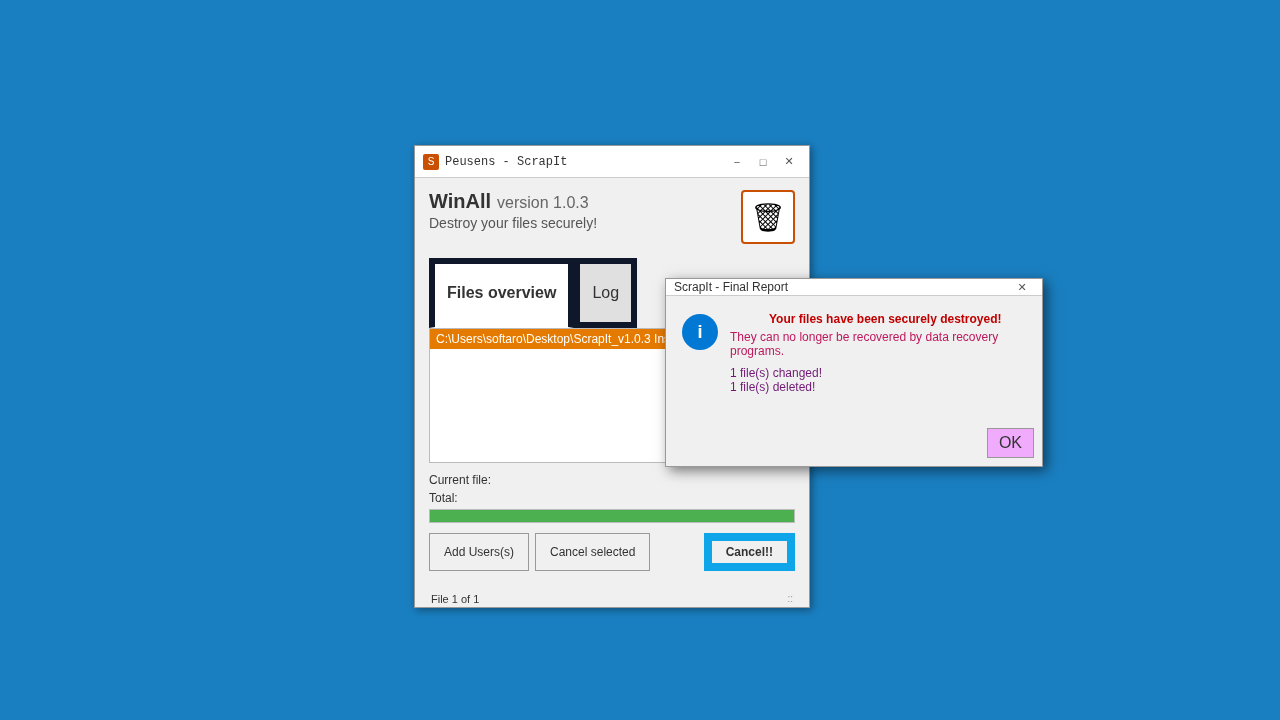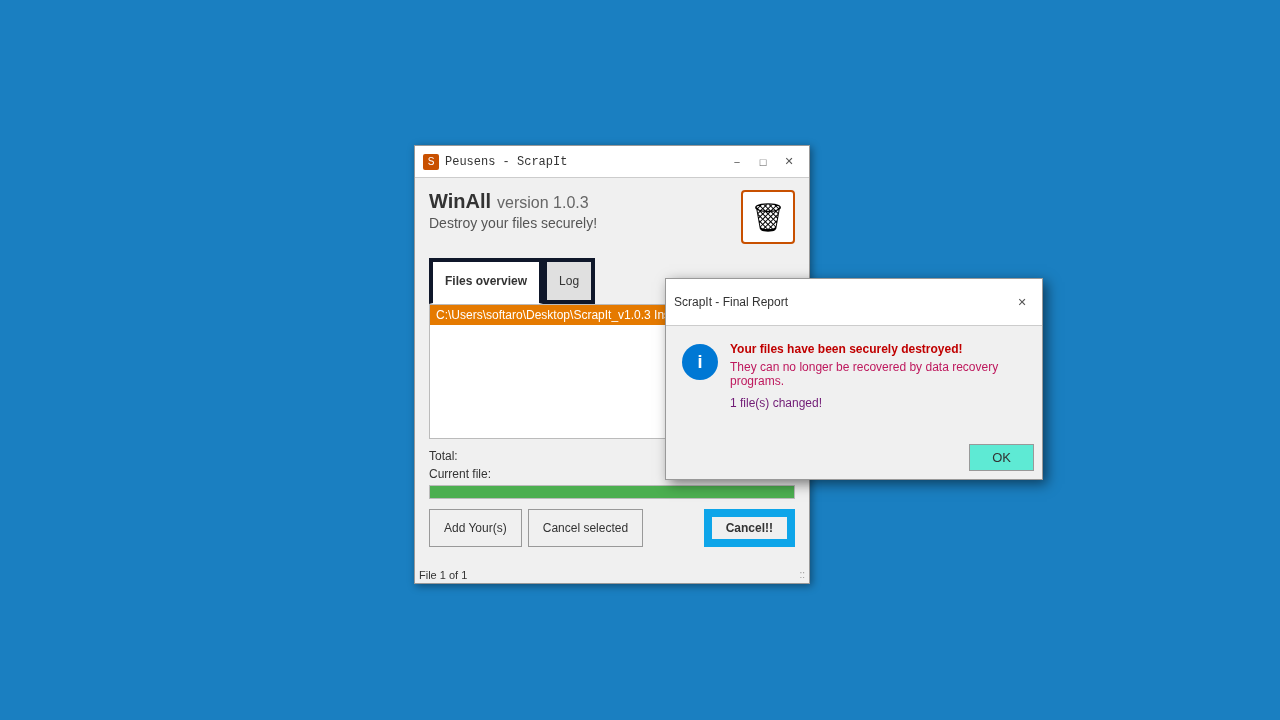--- a/index.html
+++ b/index.html
@@ -121,24 +121,24 @@
     }
 
     
     .tabs {
       display: flex;
       gap: 0;
       margin-bottom: 0;
     }
 
     .tab {
-      padding: 12px 12px;
-      font-size: 12px;
+      padding: 20px 12px;
+      font-size: 16px;
       cursor: pointer;
-      border: 4px solid #0f172a;
+      border: 6px solid #0f172a;
       background: #e0e0e0;
       color: #333;
     }
 
     .tab.active {
       background: #fff;
       border-bottom: 1px solid #fff;
       font-weight: bold;
     }
 
@@ -209,21 +209,21 @@
     .btn.cancel-btn {
       background: #f0f0f0;
       border: 8px solid #0ea5e9;
       font-weight: bold;
       margin-left: auto;
     }
 
     .status-bar {
       font-size: 11px;
       color: #333;
-      padding: 2px 4px;
+      padding: 2px 16px;
       display: flex;
       justify-content: space-between;
       align-items: flex-start;
     }
 
     .resize-handle {
       font-size: 10px;
       color: #999;
     }
 
@@ -243,21 +243,21 @@
       box-shadow: 4px 4px 12px rgba(0,0,0,0.5);
     }
 
     .dialog-title-bar {
       display: flex;
       align-items: center;
       justify-content: space-between;
       background: #fff;
       padding: 6px 8px;
       border-bottom: 1px solid #ccc;
-      height: 47px;
+      height: 17px;
     }
 
     .dialog-title {
       font-size: 12px;
       color: #333;
       font-weight: normal;
     }
 
     .dialog-content {
       padding: 16px;
@@ -285,44 +285,45 @@
       margin-top: 2px;
     }
 
     .dialog-text-block {}
 
     .dialog-main-text {
       font-size: 12px;
       color: #c00000;
       margin-bottom: 4px;
       font-weight: bold;
+      margin-left: 39px;
     }
 
     .dialog-sub-text {
       font-size: 12px;
       color: #be185d;
       margin-bottom: 8px;
     }
 
     .dialog-detail-text {
       font-size: 12px;
       color: #701a75;
     }
 
     .dialog-buttons {
       display: flex;
       justify-content: flex-end;
       padding: 4px 8px 8px;
     }
 
     .ok-btn {
-      padding: 5px 22px;
-      font-size: 13px;
+      padding: 5px 11px;
+      font-size: 16px;
       border: 1px solid #999;
-      background: #5eead4;
+      background: #f0abfc;
       cursor: pointer;
       color: #333;
     }
   </style>
 </head>
 <body>
 
 <div class="main-window">
   <div class="title-bar">
     <div class="title-bar-left">
@@ -352,34 +353,34 @@
     <div class="tabs">
       <div class="tab active">Files overview</div>
       <div class="tab">Log</div>
     </div>
 
     <div class="file-list-area">
       <div class="file-item">C:\Users\softaro\Desktop\ScrapIt_v1.0.3 Installer WinAll.exe</div>
     </div>
 
     <div class="field-row">
-      <span class="field-label">Total:</span>
-    </div>
-
-    <div class="field-row">
       <span class="field-label">Current file:</span>
       <span class="field-value"></span>
     </div>
 
+    <div class="field-row">
+      <span class="field-label">Total:</span>
+    </div>
+
     <div class="progress-bar-container">
       <div class="progress-bar-fill" style="width: 100%;"></div>
     </div>
 
     <div class="buttons-row">
-      <button class="btn">Add Your(s)</button>
+      <button class="btn">Add Users(s)</button>
       <button class="btn">Cancel selected</button>
       <button class="btn cancel-btn">Cancel!!</button>
     </div>
   </div>
 
   <div class="status-bar">
     <span>File 1 of 1</span>
     <span class="resize-handle">::</span>
   </div>
 </div>
@@ -392,20 +393,21 @@
     </div>
     <div class="dialog-content">
       <div class="dialog-message-area">
         <div class="info-icon">
           <span>i</span>
         </div>
         <div class="dialog-text-block">
           <div class="dialog-main-text">Your files have been securely destroyed!</div>
           <div class="dialog-sub-text">They can no longer be recovered by data recovery programs.</div>
           <div class="dialog-detail-text">1 file(s) changed!</div>
+          <div class="dialog-detail-text">1 file(s) deleted!</div>
         </div>
       </div>
     </div>
     <div class="dialog-buttons">
       <button class="ok-btn">OK</button>
     </div>
   </div>
 </div>
 
 </body></html>

